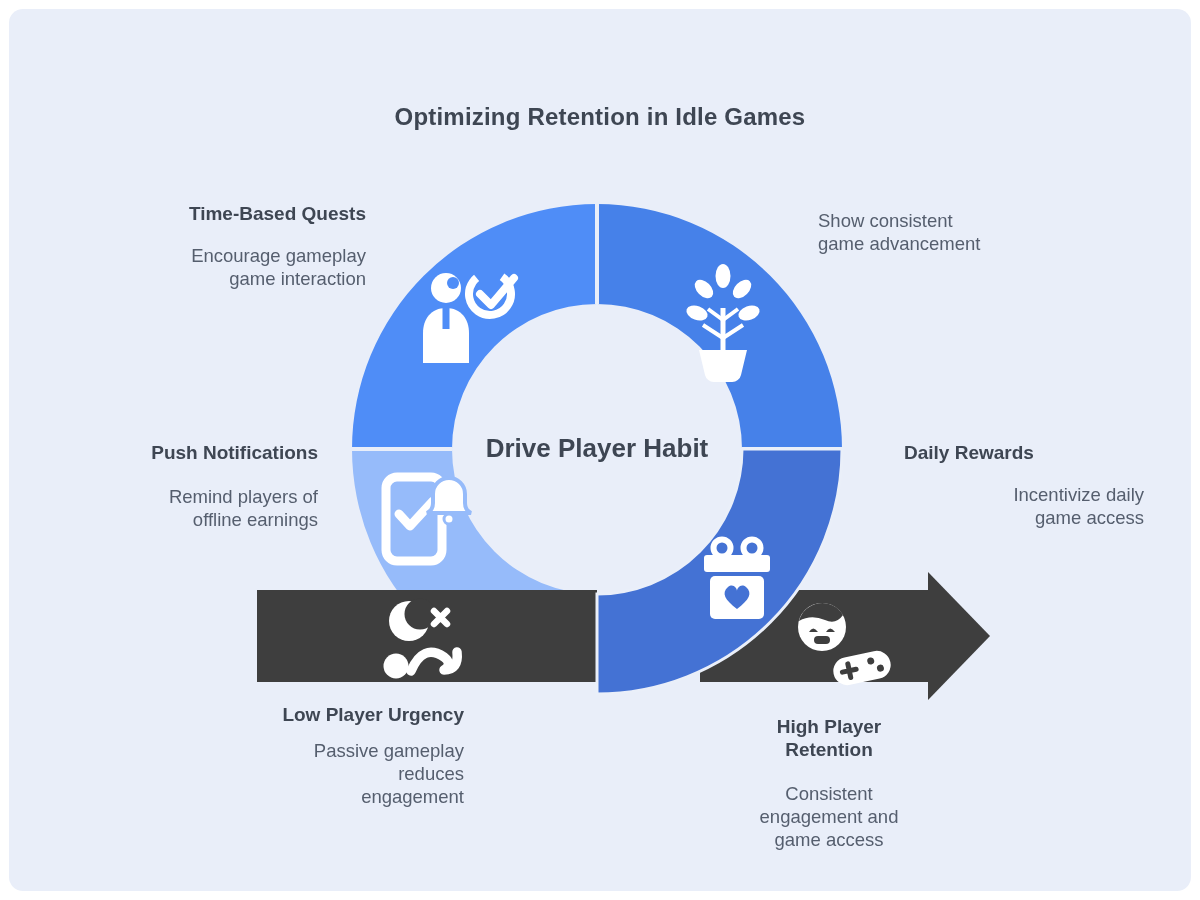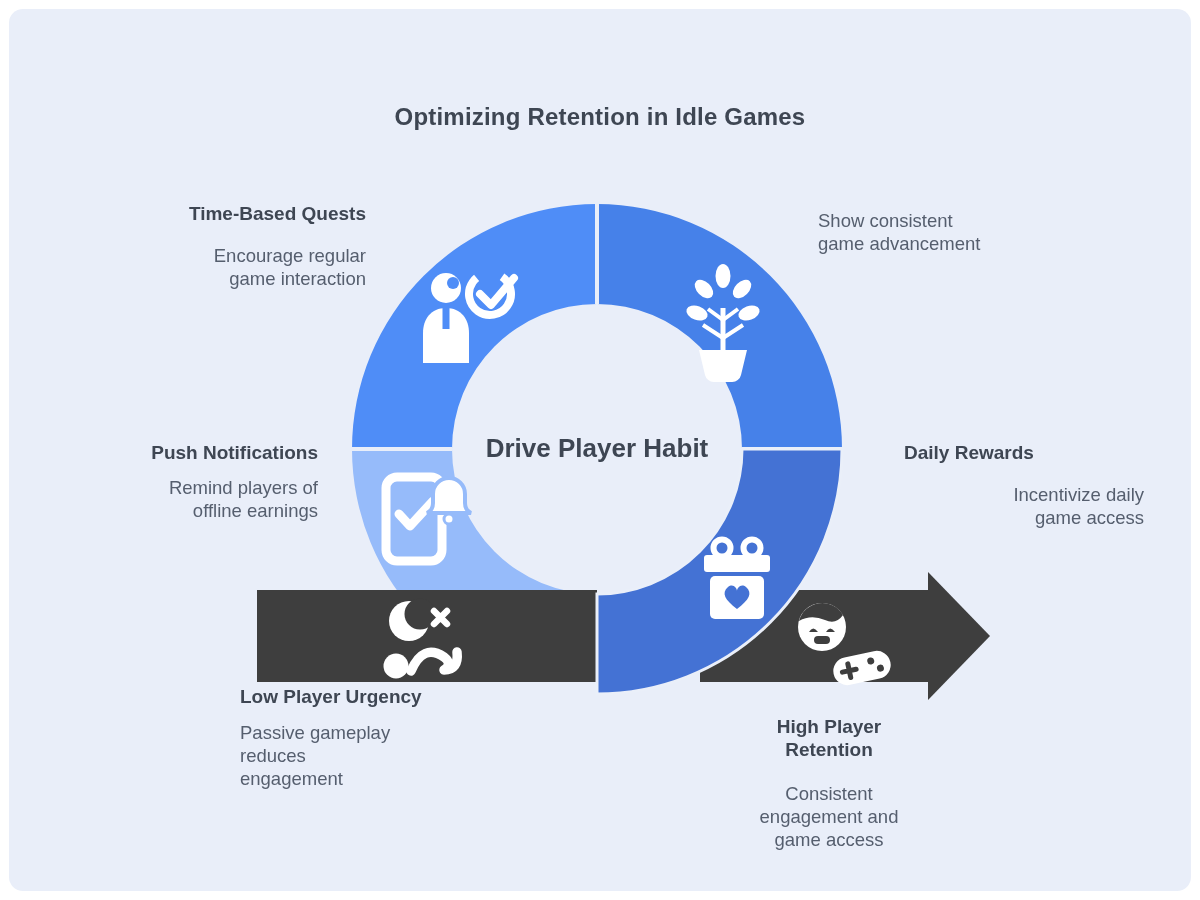--- a/index.html
+++ b/index.html
@@ -20,24 +20,24 @@
   .center-label{position:absolute;left:447px;top:433px;width:300px;text-align:center;z-index:3;
          font-size:26px;font-weight:700;color:#3E4653;}
 
   .seg-label{position:absolute;z-index:3;}
   .seg-label .head{font-size:19px;font-weight:700;color:#3E4653;line-height:1.2;white-space:pre-line;}
   .seg-label .sub{margin-top:18px;font-size:18.5px;font-weight:400;color:#555E6E;line-height:1.26;white-space:pre-line;}
 
   .pos-tl{right:834px;top:203px;width:240px;text-align:right;}
   .pos-tr{left:818px;top:191px;width:240px;text-align:left;}
   .pos-ml{right:882px;top:442px;width:240px;text-align:right;}
-  .pos-ml .sub{margin-top:11px;}
+  .pos-ml .sub{margin-top:20px;}
   .pos-mr{left:904px;top:442px;width:240px;text-align:left;}
   .pos-mr .sub{text-align:right;}
-  .pos-bl{left:240px;top:686px;width:224px;text-align:left;}
+  .pos-bl{left:240px;top:704px;width:224px;text-align:right;}
   .pos-bl .sub{margin-top:12px;}
   .pos-br{left:727px;top:716px;width:204px;text-align:center;}
   .pos-br .sub{margin-top:20px;}
 </style>
 </head>
 <body>
 
 <div class="page">
   <div class="canvas"></div>
 
@@ -124,21 +124,21 @@
     </g>
   </svg>
 
 
   <div class="title">Optimizing Retention in Idle Games</div>
 
   <div class="center-label">Drive Player Habit</div>
 
   <div class="seg-label pos-tl">
     <div class="head">Time-Based Quests</div>
-    <div class="sub">Encourage regular
+    <div class="sub">Encourage gameplay
 game interaction</div>
   </div>
 
   <div class="seg-label pos-tr">
     <div class="sub">Show consistent
 game advancement</div>
   </div>
 
   <div class="seg-label pos-ml">
     <div class="head">Push Notifications</div>

